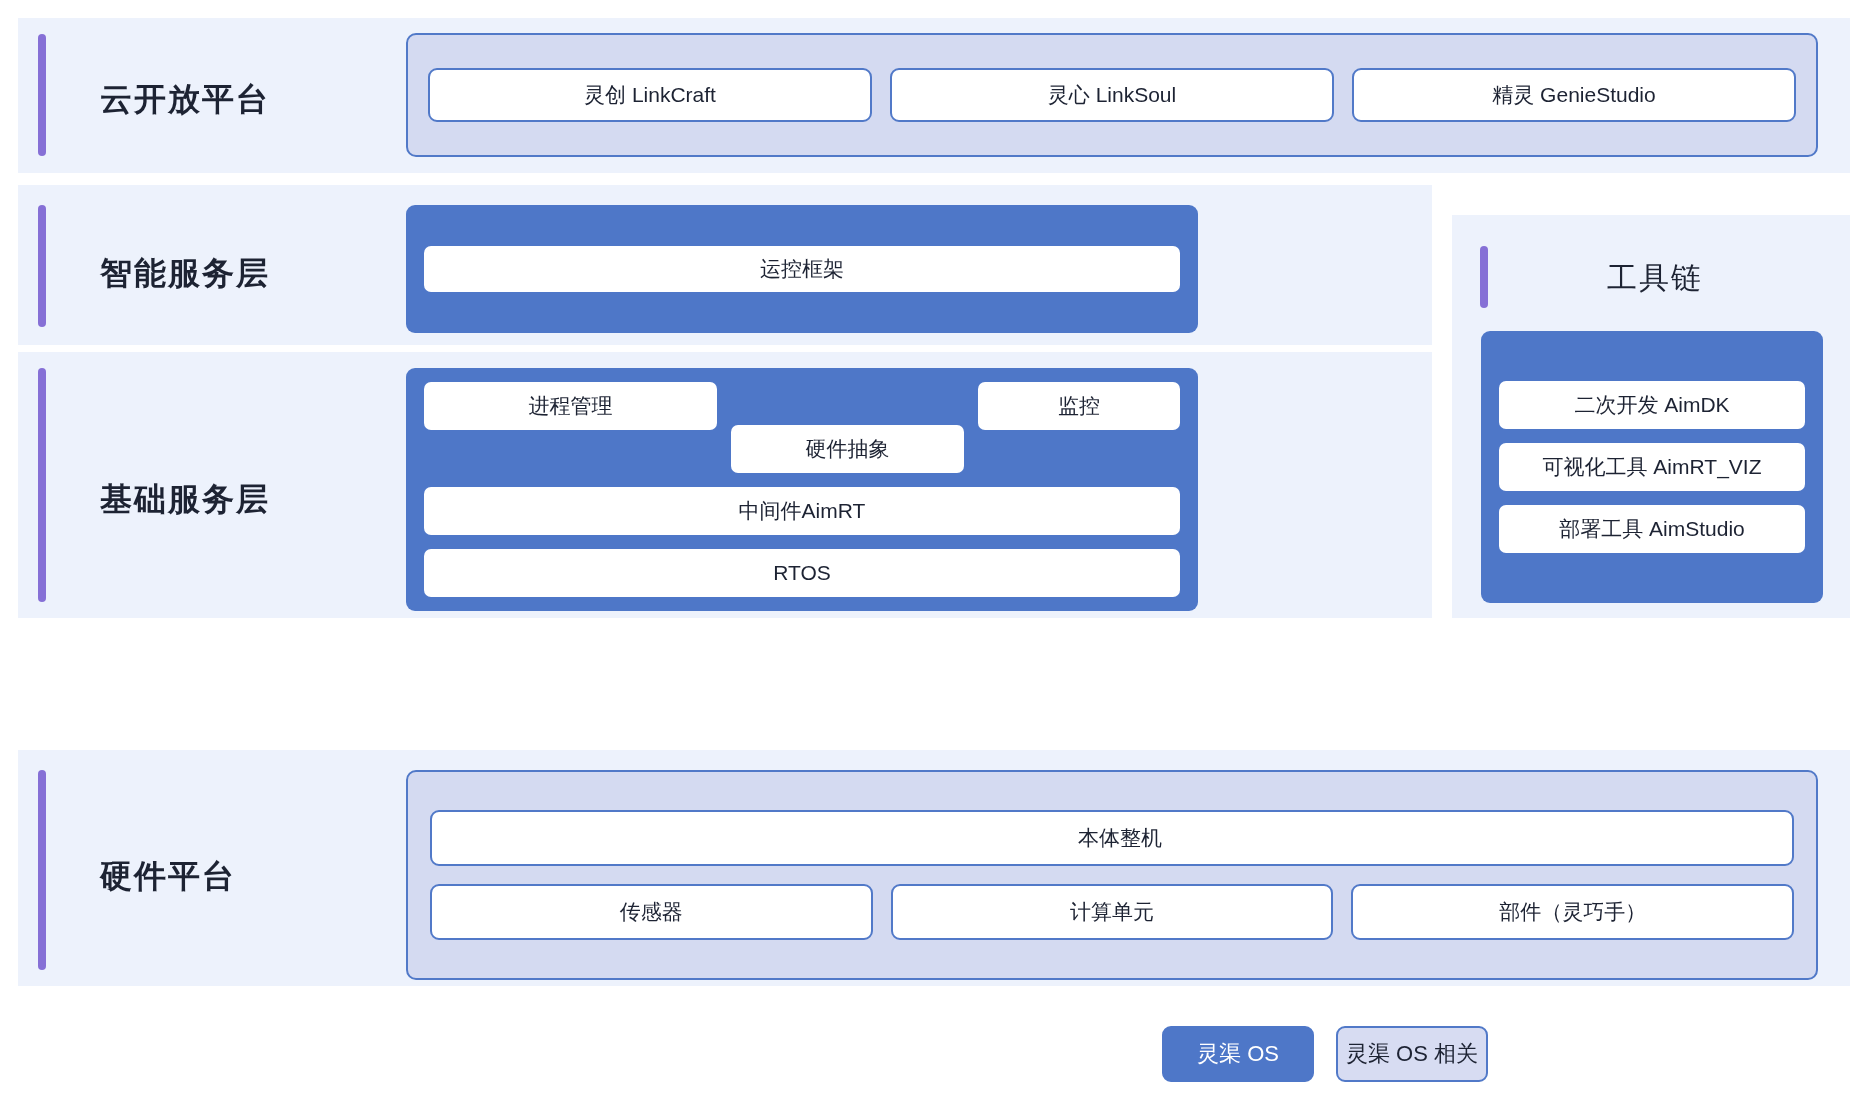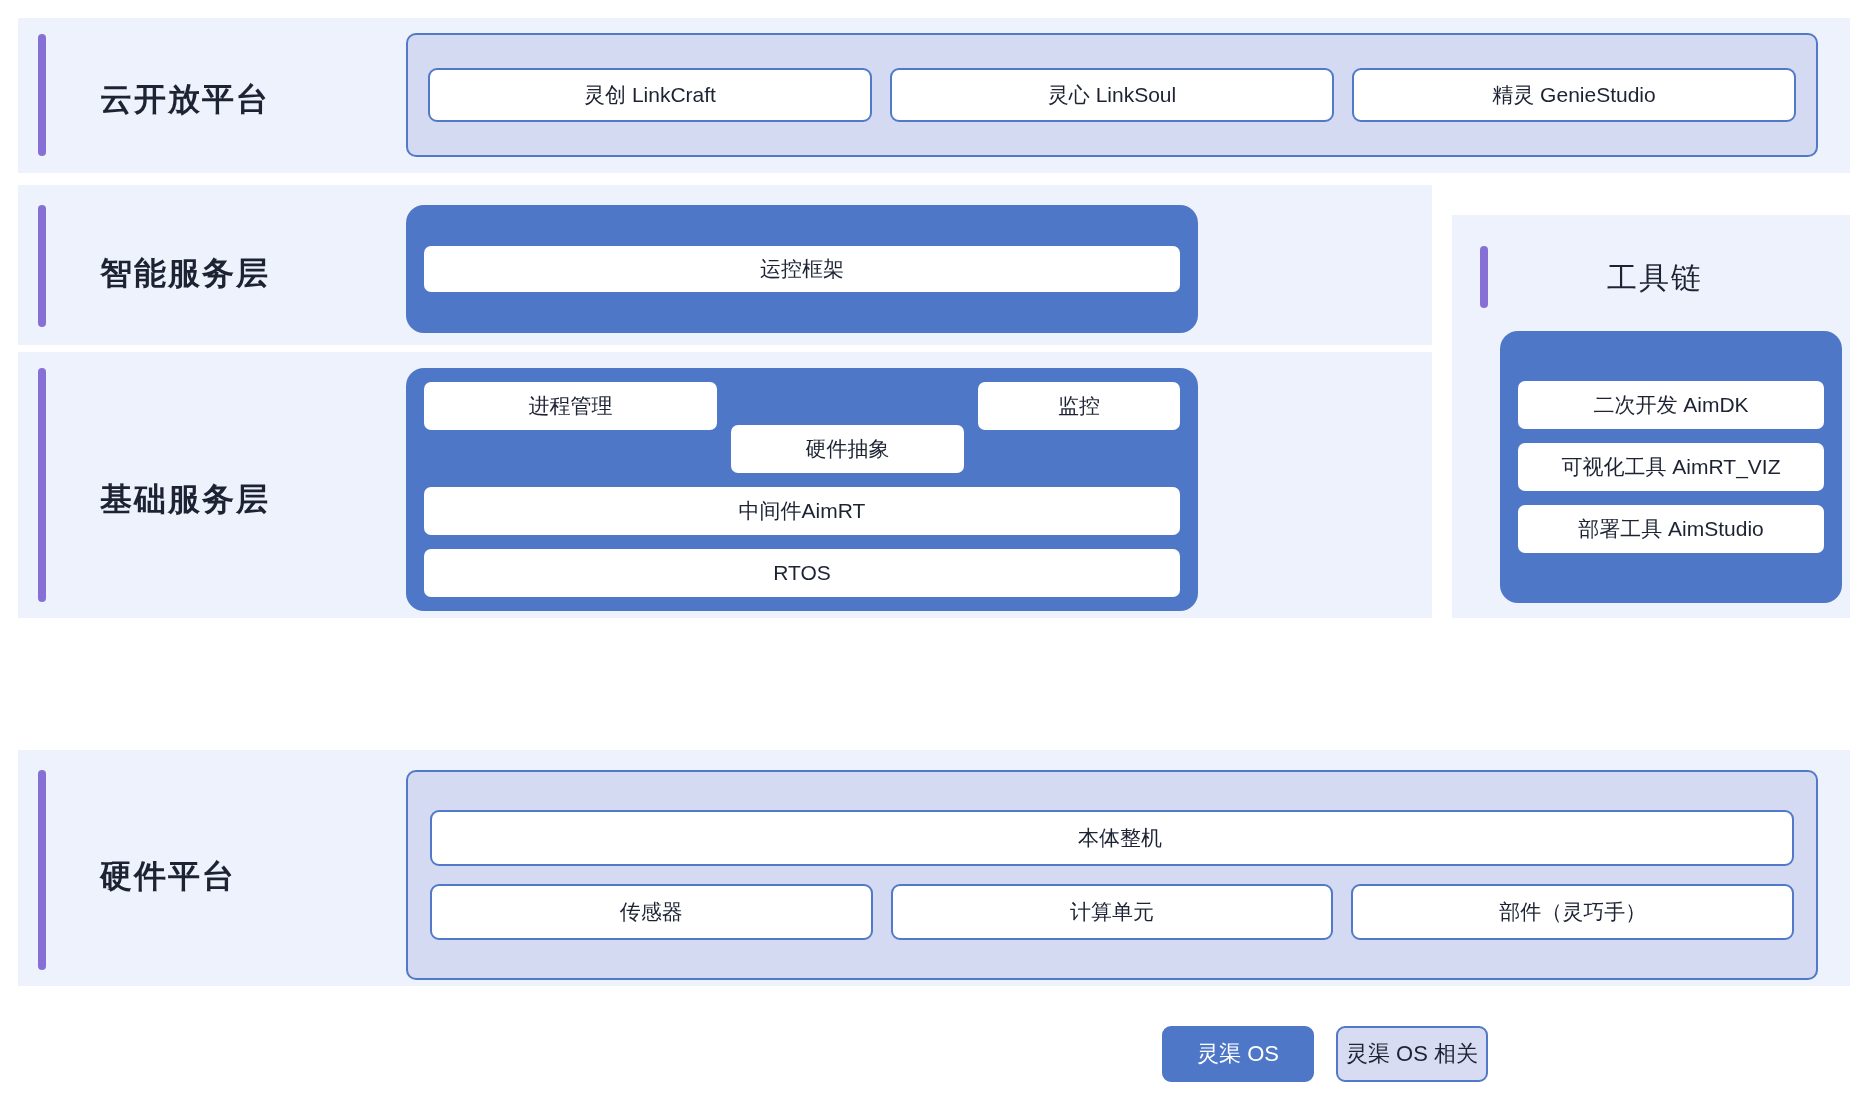--- a/index.html
+++ b/index.html
@@ -59,21 +59,21 @@
     box-sizing: border-box;
     display: flex;
     flex-direction: column;
     justify-content: center;
   }
 
   
   .panel-blue {
     position: absolute;
     background: #4e77c8;
-    border-radius: 18px;
+    border-radius: 9px;
     box-sizing: border-box;
     display: flex;
     flex-direction: column;
     justify-content: center;
   }
 
   
   .chip {
     display: flex;
     align-items: center;
@@ -176,21 +176,21 @@
     <div class="chip-row">
       <div class="chip chip-plain" style="flex:1; height:48px;">RTOS</div>
     </div>
   </div>
 
   <div class="row" style="left:1452px; top:215px; width:398px; height:403px;">
   </div>
   <div class="accent-bar" style="left:1480px; top:246px; height:62px;"></div>
   <div class="layer-label" style="left:1480px; top:258px; width:350px; text-align:center; font-weight:normal; font-size:30px;">工具链</div>
 
-  <div class="panel-blue" style="left:1481px; top:331px; width:342px; height:272px; padding:0 18px; gap:14px;margin-left:19px;">
+  <div class="panel-blue" style="left:1481px; top:331px; width:342px; height:272px; padding:0 18px; gap:14px;">
     <div class="chip chip-plain" style="height:48px;">二次开发 AimDK</div>
     <div class="chip chip-plain" style="height:48px;">可视化工具 AimRT_VIZ</div>
     <div class="chip chip-plain" style="height:48px;">部署工具 AimStudio</div>
   </div>
 
   <div class="row" style="left:18px; top:750px; width:1832px; height:236px;">
   </div>
   <div class="accent-bar" style="top:770px; height:200px;"></div>
   <div class="layer-label" style="top:855px;">硬件平台</div>
 

